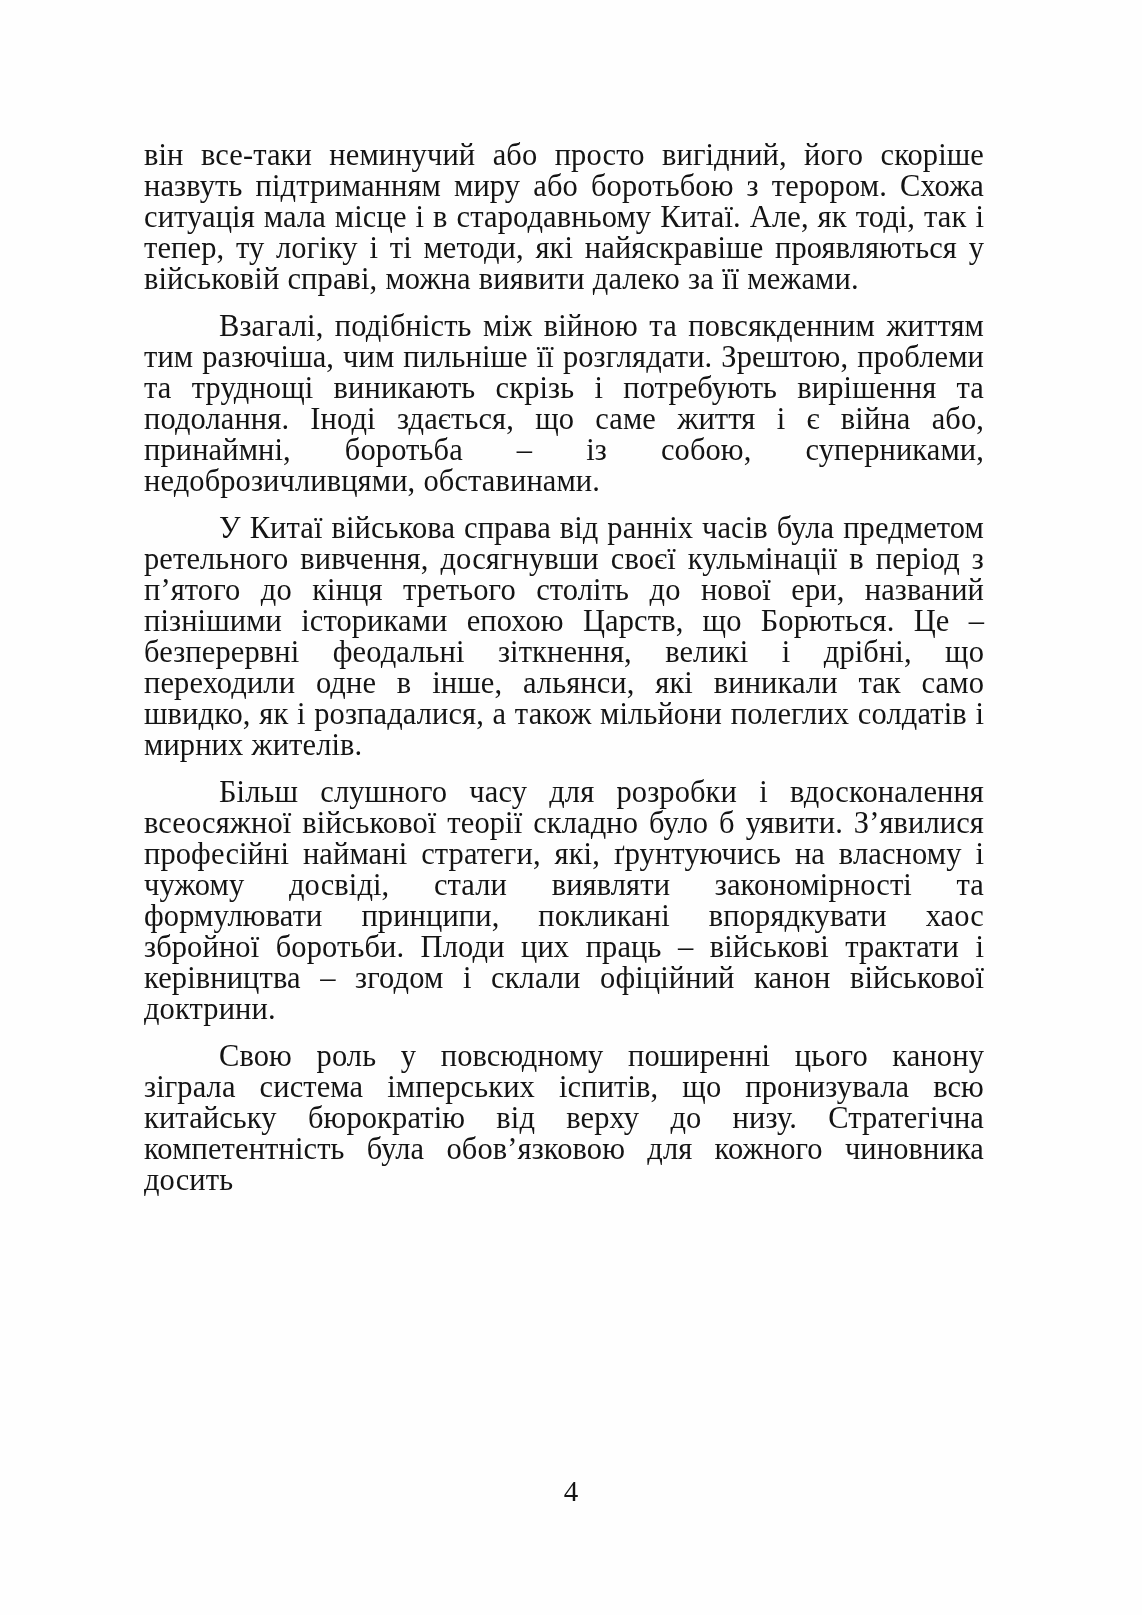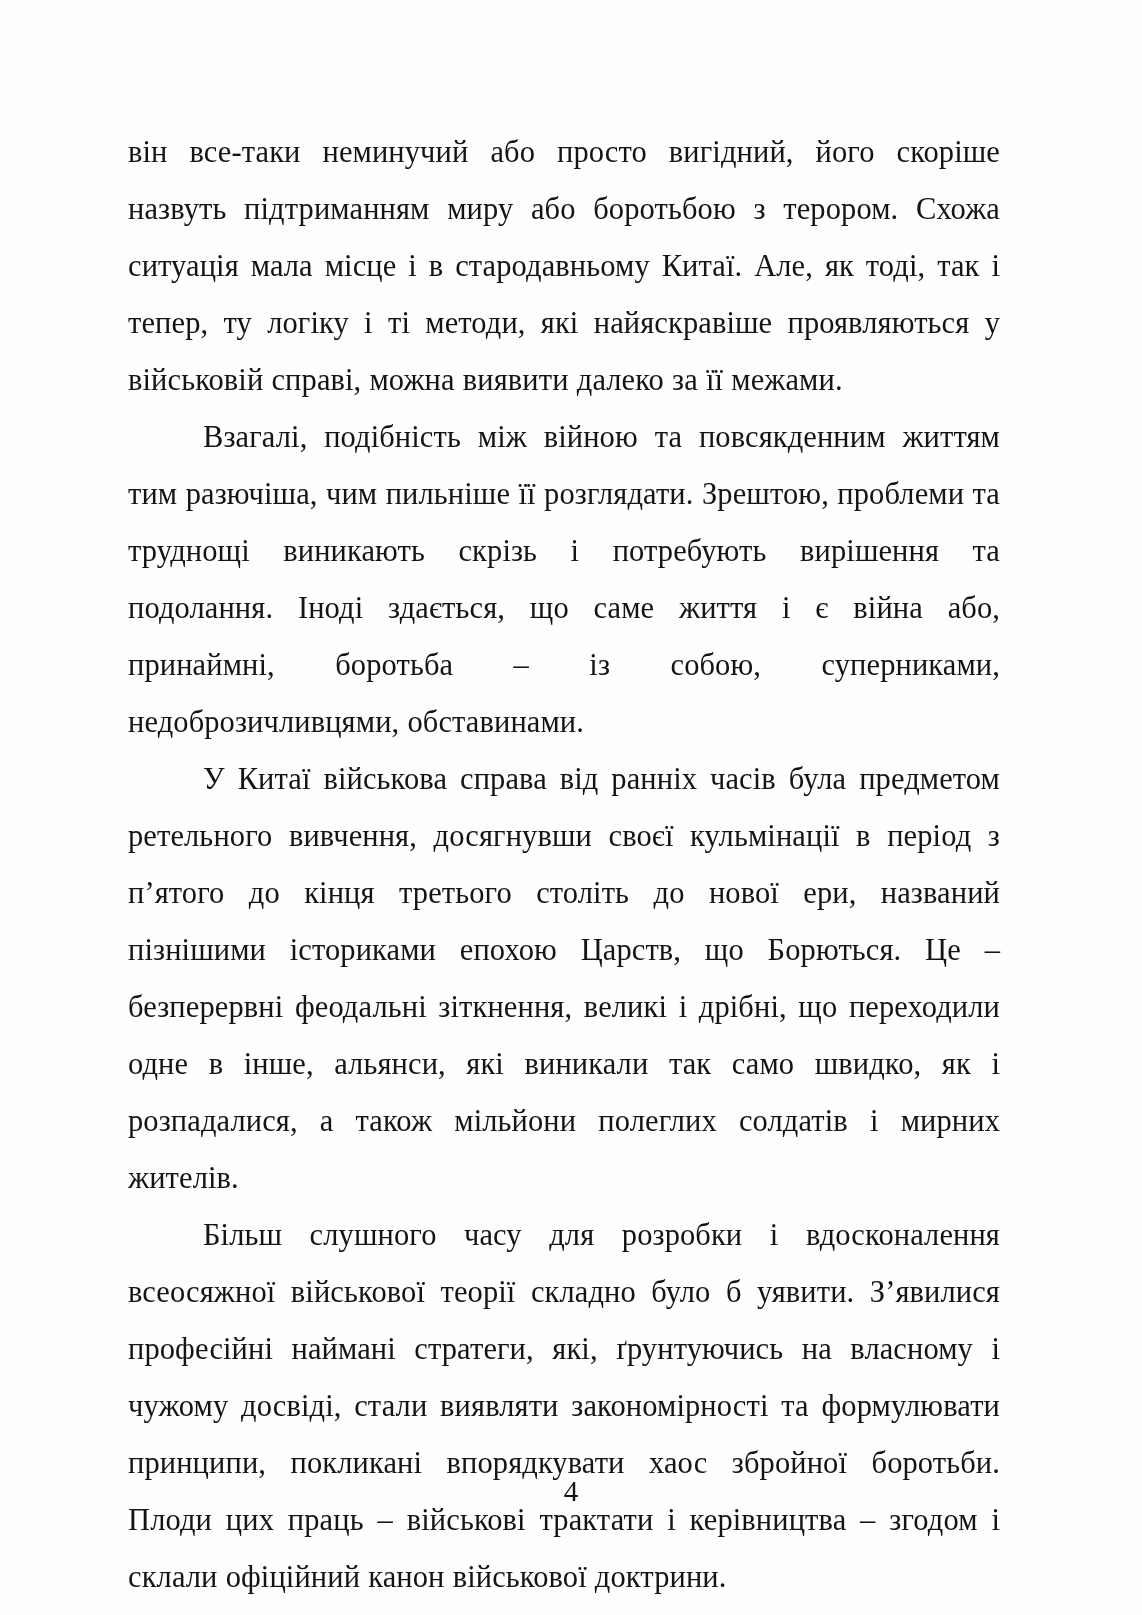--- a/index.html
+++ b/index.html
@@ -21,26 +21,26 @@
   }
 
   .text-column {
     position: absolute;
     left: 128px;
     top: 124px;
     width: 872px;
   }
 
   .paragraph {
-    margin: 0;
+    margin: 16px;
     text-align: justify;
     text-justify: inter-word;
     text-indent: 75px;
     font-size: 30.5px;
-    line-height: 57px;
+    line-height: 31px;
     letter-spacing: 0.1px;
     word-spacing: 0.4px;
     hyphens: manual;
     -webkit-hyphens: manual;
   }
 
   .paragraph + .paragraph {
     margin-top: 0;
   }
 
@@ -68,17 +68,18 @@
 </head>
 <body>
 
 <div class="page">
 
   <div class="text-column">
     <p class="paragraph continuation">він все-таки неминучий або просто вигідний, його скоріше назвуть підтриманням миру або боротьбою з терором. Схожа ситуація мала місце і в стародавньому Китаї. Але, як тоді, так і тепер, ту логіку і ті методи, які найяскравіше проявляються у військовій справі, можна виявити далеко за її межами.</p>
     <p class="paragraph">Взагалі, подібність між війною та повсякденним життям тим разючіша, чим пильніше її розглядати. Зрештою, проблеми та труднощі виникають скрізь і потребують вирішення та подолання. Іноді здається, що саме життя і є війна або, принаймні, боротьба – із собою, суперниками, недоброзичливцями, обставинами.</p>
     <p class="paragraph">У Китаї військова справа від ранніх часів була предметом ретельного вивчення, досягнувши своєї кульмінації в період з п’ятого до кінця третього століть до нової ери, названий пізнішими істориками епохою Царств, що Борються. Це – безперервні феодальні зіткнення, великі і дрібні, що переходили одне в інше, альянси, які виникали так само швидко, як і розпадалися, а також мільйони полеглих солдатів і мирних жителів.</p>
     <p class="paragraph">Більш слушного часу для розробки і вдосконалення всеосяжної військової теорії складно було б уявити. З’явилися професійні наймані стратеги, які, ґрунтуючись на власному і чужому досвіді, стали виявляти закономірності та формулювати принципи, покликані впорядкувати хаос збройної боротьби. Плоди цих праць – військові трактати і керівництва – згодом і склали офіційний канон військової доктрини.</p>
+    <p class="paragraph">Свою роль у повсюдному поширенні цього канону зіграла система імперських іспитів, що пронизувала всю китайську бюрократію від верху до низу. Стратегічна компетентність була обов’язковою для кожного чиновника досить</p>
   </div>
 
   <div class="page-number">4</div>
 
 </div>
 
 </body></html>

